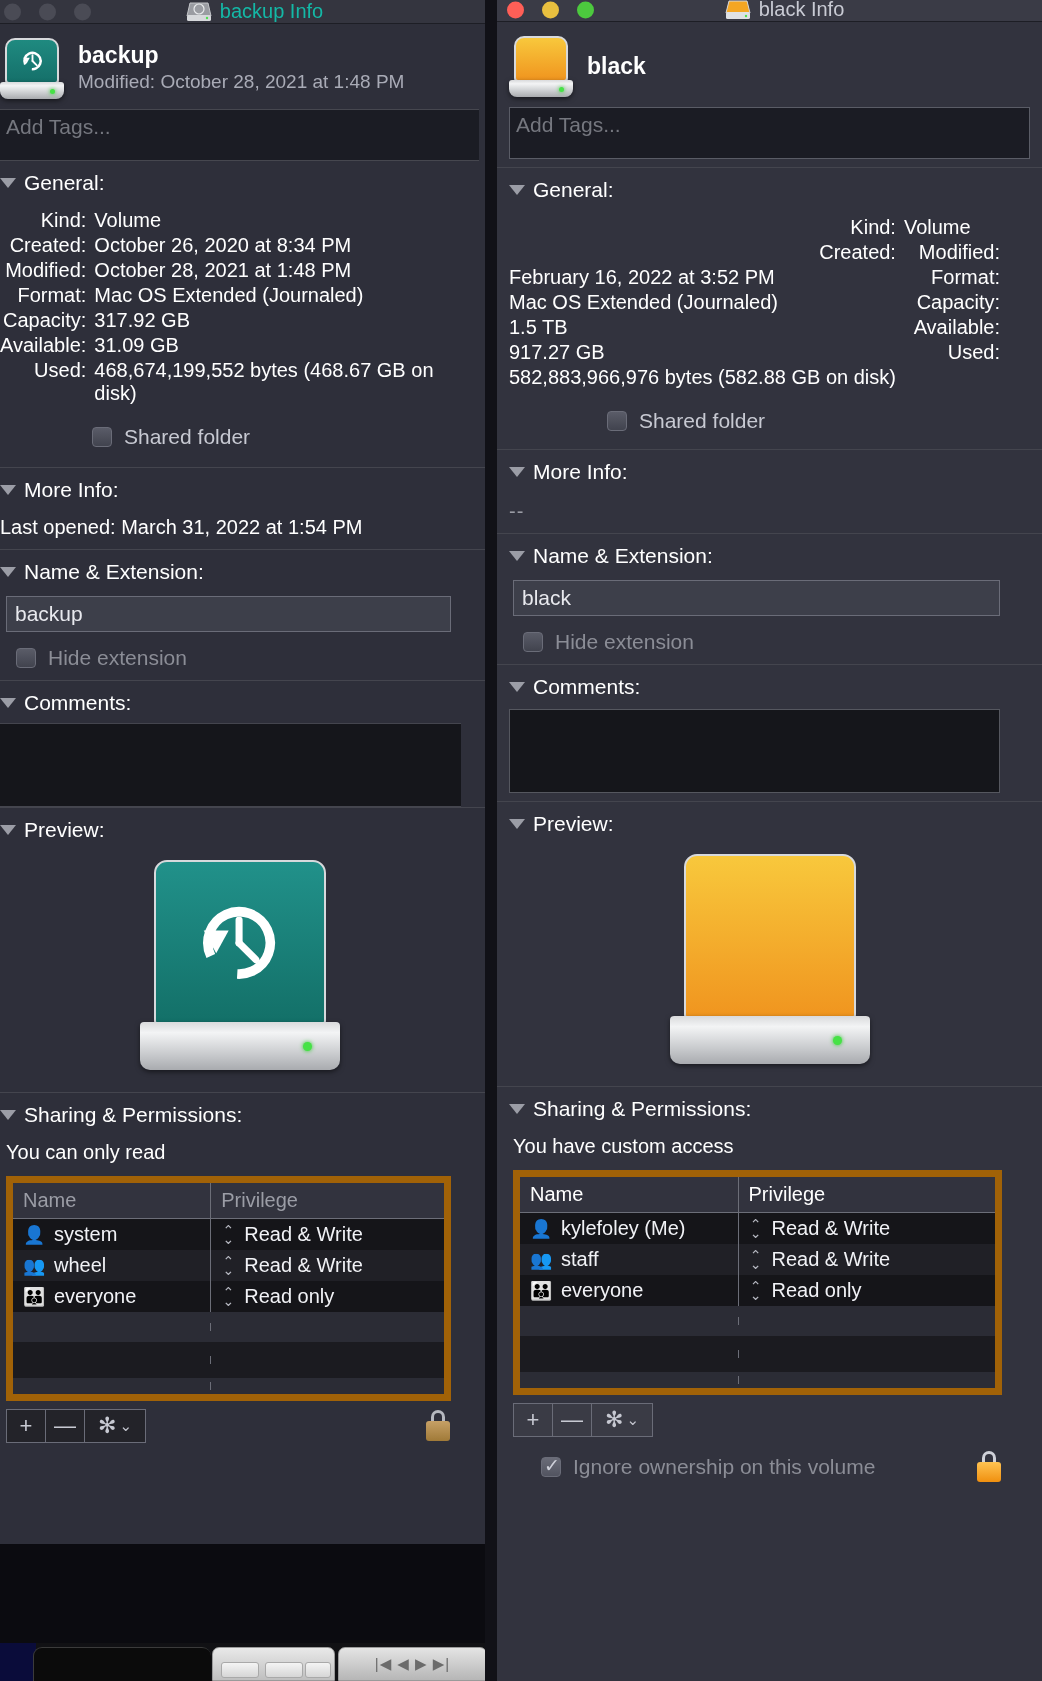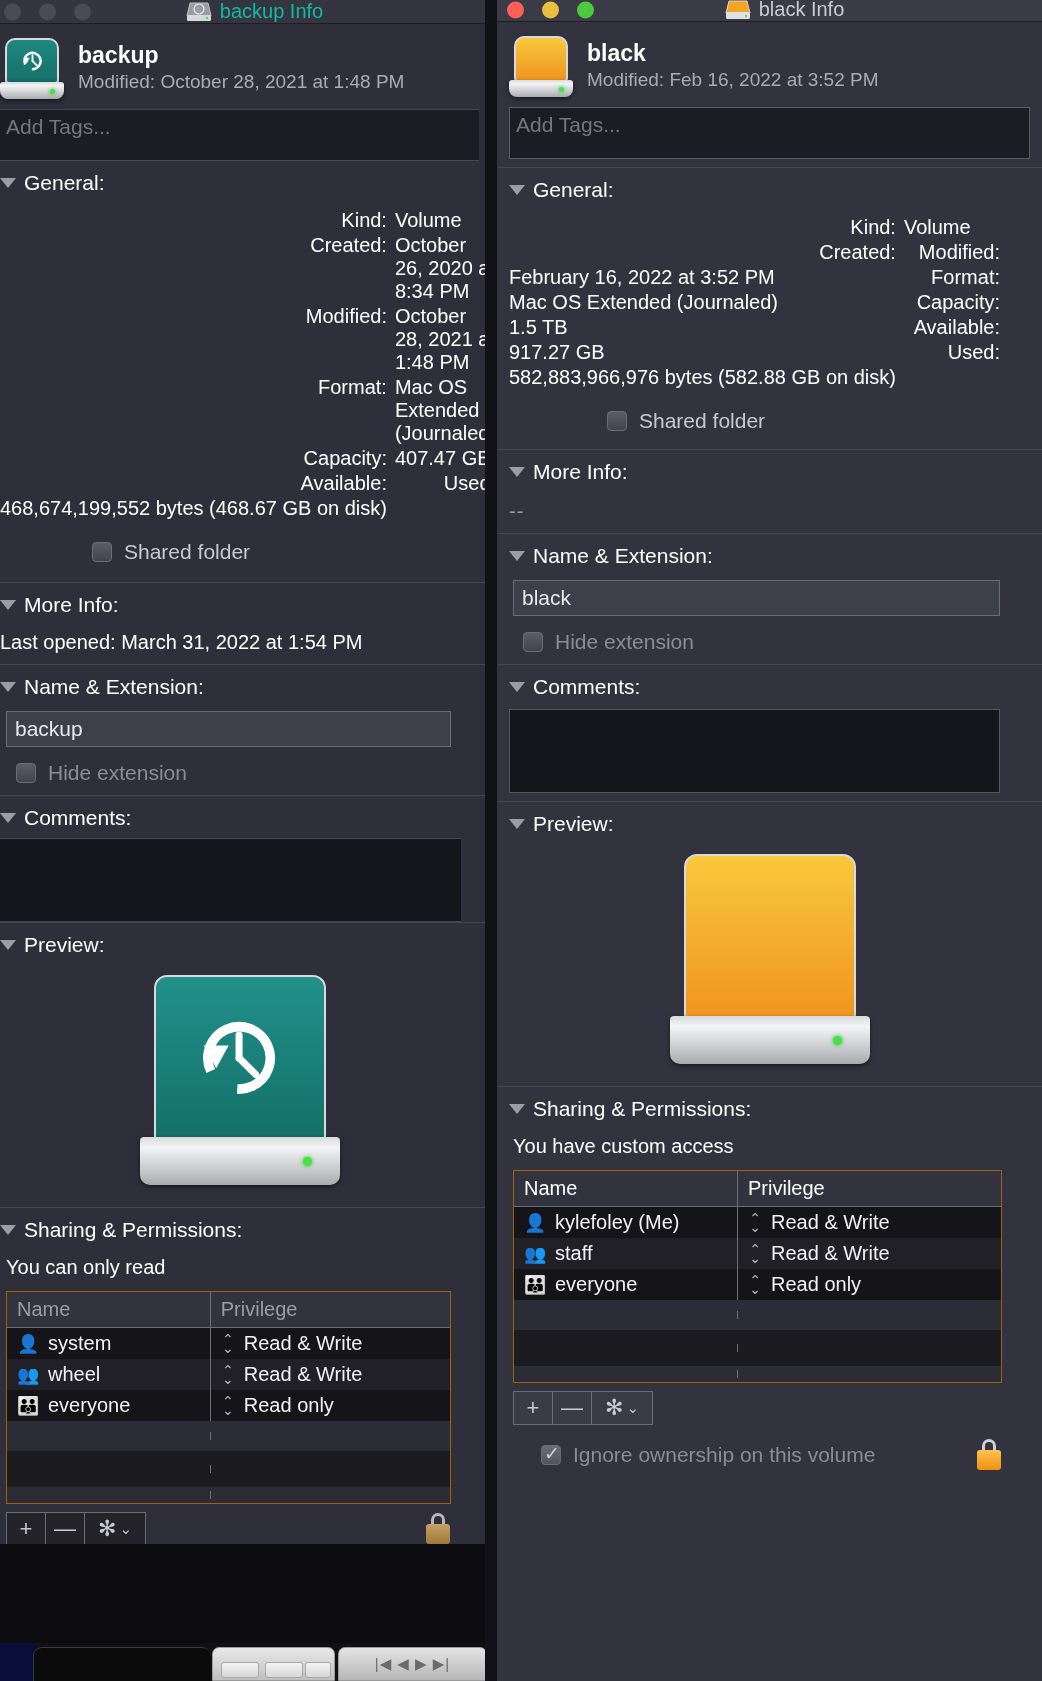--- a/index.html
+++ b/index.html
@@ -84,21 +84,21 @@
   
   .drive { position:relative; }
   .drive .top { position:relative; margin:0 auto; border-radius:10px 10px 4px 4px;
                 border:2px solid #d7d9dc; display:flex; align-items:center; justify-content:center; }
   .drive .base { position:relative; margin:0 auto; background:linear-gradient(#d9dadc 0%,#f3f4f5 22%,#c6c8cb 70%,#a9abaf 100%);
                  border-radius:3px 3px 8px 8px; box-shadow:0 2px 5px rgba(0,0,0,.5); }
   .drive .led { position:absolute; border-radius:50%; background:#46e246; box-shadow:0 0 4px #2ecb2e; }
   .tm-icon { width:62%; height:62%; }
 
   
-  .perm-table { border:1px solid #a16207; }
+  .perm-table { border:7px solid #a16207; }
   .perm-head { display:flex; background:#32333e; border-bottom:1px solid #6c6e78; }
   .perm-head .c1 { width:46%; border-right:1px solid #6c6e78; padding:6px 10px; font-size:20px; }
   .perm-head .c2 { flex:1; padding:6px 10px; font-size:20px; }
   .perm-head.dim .c1, .perm-head.dim .c2 { color:#9b9da6; }
   .perm-head.act .c1, .perm-head.act .c2 { color:#ffffff; }
   .perm-row { display:flex; align-items:center; }
   .perm-row .c1 { width:46%; border-right:1px solid #6c6e78; padding:4px 10px; display:flex; align-items:center; gap:9px; font-size:20px; color:#f1f2f6; }
   .perm-row .c2 { flex:1; padding:4px 10px; display:flex; align-items:center; gap:9px; font-size:20px; color:#f1f2f6; }
   .perm-row.odd { background:#151519; }
   .perm-row.even { background:#202026; }
@@ -196,22 +196,23 @@
       <div class="kv" style="margin:14px 26px 0 0;">
         <span class="k">Kind:</span>
         <span class="v">Volume</span>
         <span class="k">Created:</span>
         <span class="v">October 26, 2020 at 8:34 PM</span>
         <span class="k">Modified:</span>
         <span class="v">October 28, 2021 at 1:48 PM</span>
         <span class="k">Format:</span>
         <span class="v">Mac OS Extended (Journaled)</span>
         <span class="k">Capacity:</span>
-        <span class="v">407.47 GB</span>
+        <span class="v">317.92 GB</span>
         <span class="k">Available:</span>
+        <span class="v">31.09 GB</span>
         <span class="k">Used:</span>
         <span class="v">468,674,199,552 bytes (468.67 GB on disk)</span>
       </div>
       <div class="chk-row" style="margin:20px 0 6px 92px;">
         <span class="chkbox"></span>
         <span class="chk-label">Shared folder</span>
       </div>
     </div>
     <div class="sep"></div>
 
@@ -366,24 +367,20 @@
     <div style="padding:0 12px;">
       <div class="hdr">
         <div class="drive" style="width:64px;">
           <div class="top" style="width:54px;height:46px;background:linear-gradient(#f8c83c,#f0951f);"></div>
           <div class="base" style="width:64px;height:17px;margin-top:-2px;">
             <span class="led" style="right:9px;top:7px;width:5px;height:5px;"></span>
           </div>
         </div>
         <div>
           <div class="hdr-name">black</div>
-          <div class="hdr-sub">
-            <span class="lbl">Modified:</span>
-            <span>Feb 16, 2022 at 3:52 PM</span>
-          </div>
         </div>
       </div>
 
       <div class="tags" title="Add Tags...">Add Tags...</div>
     </div>
 
     <div style="height:8px;"></div>
     <div class="sep"></div>
 
     <div class="section" style="padding:10px 12px 12px 12px;">

